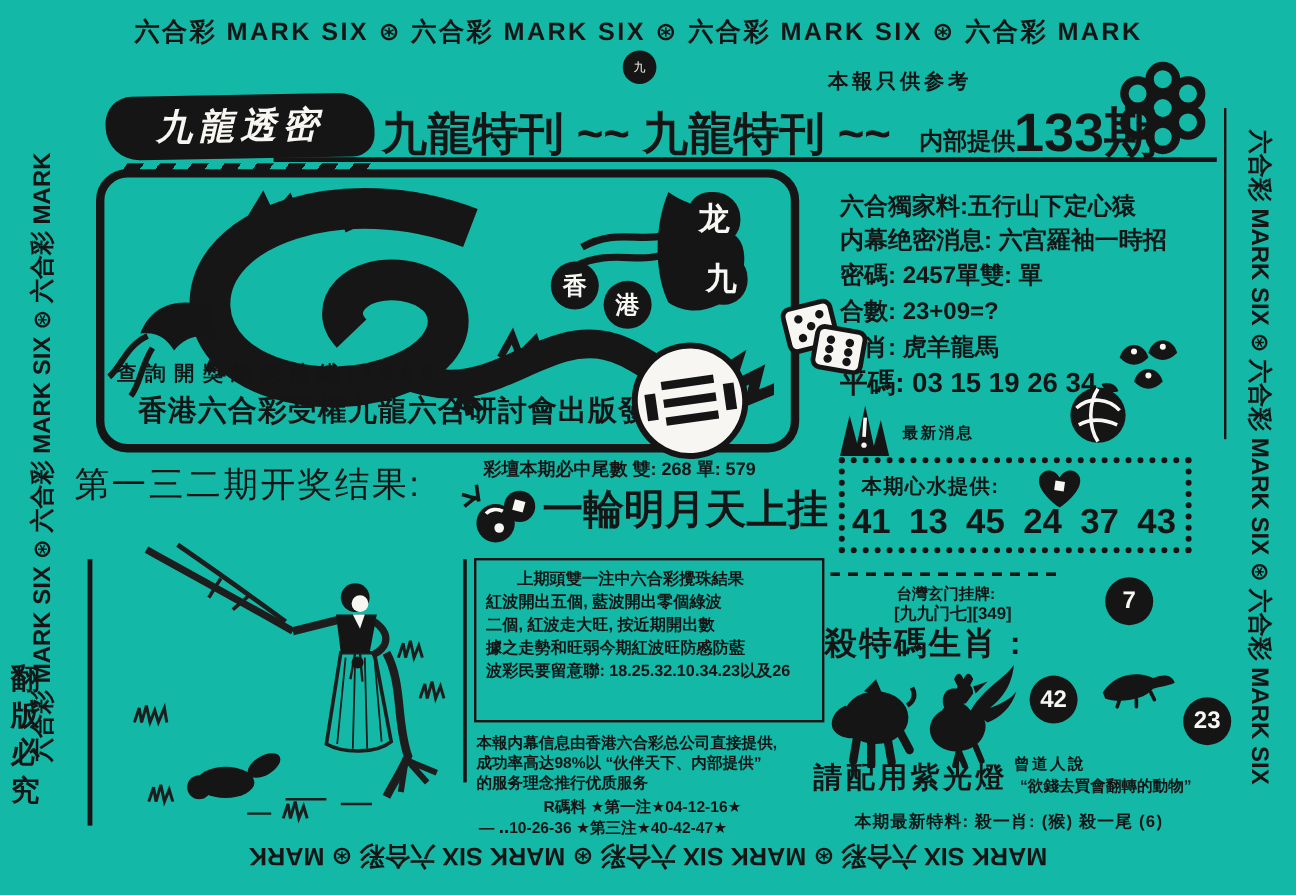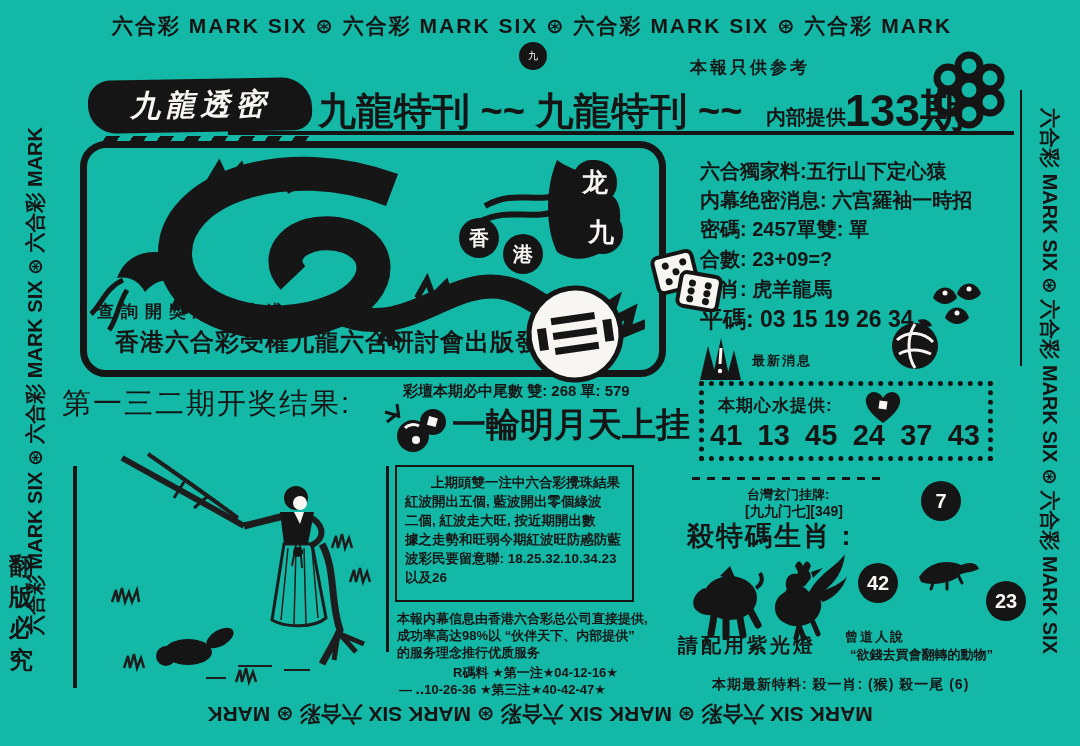--- a/index.html
+++ b/index.html
@@ -61,39 +61,39 @@
   
   .results-heading{left:62px;top:384px;font-size:29px;font-weight:normal;letter-spacing:2px;white-space:nowrap;}
   .tail-tip{left:403px;top:382px;font-size:15px;font-weight:bold;white-space:nowrap;}
   .dice-balls{left:381px;top:400px;}
   .slogan{left:452px;top:402px;font-size:34px;font-weight:bold;white-space:nowrap;}
   
   .left-rule{left:73px;top:466px;width:4px;height:222px;background:#151515;}
   .woman{left:88px;top:452px;}
   
   .mid-rule{left:386px;top:466px;width:3px;height:186px;background:#151515;}
-  .analysis-box{left:395px;top:465px;width:239px;height:137px;border:2px solid #151515;
+  .analysis-box{left:395px;top:465px;width:292px;height:137px;border:2px solid #151515;
                 padding:6px 8px;font-size:13.5px;font-weight:bold;line-height:19px;box-sizing:border-box;}
   .analysis-box .indent{text-indent:26px;}
   
   .promo{left:397px;top:610px;width:300px;font-size:13px;font-weight:bold;line-height:17px;}
   .promo .note0{margin-left:56px;margin-top:3px;}
   .promo .note1{margin-left:2px;}
   
   .taiwan-label{left:747px;top:486px;font-size:13px;font-weight:bold;}
   .taiwan-value{left:745px;top:503px;font-size:14px;font-weight:bold;}
   .badge{background:#151515;color:#f7f6f2;border-radius:50%;display:flex;align-items:center;justify-content:center;font-weight:bold;}
   .badge-7{left:921px;top:481px;width:40px;height:40px;font-size:20px;}
   .badge-42{left:858px;top:563px;width:40px;height:40px;font-size:20px;}
   .badge-23{left:986px;top:581px;width:40px;height:40px;font-size:20px;}
   .kill-heading{left:687px;top:518px;font-size:27px;font-weight:bold;letter-spacing:2px;}
   .boar{left:690px;top:560px;}
   .rooster{left:763px;top:550px;}
   .weasel{left:915px;top:553px;}
-  .uv-tip{left:678px;top:632px;font-size:20px;font-weight:bold;letter-spacing:3px;}
+  .uv-tip{left:678px;top:632px;font-size:24px;font-weight:bold;letter-spacing:3px;}
   .master-label{left:845px;top:628px;font-size:13px;font-weight:bold;letter-spacing:2px;}
   .master-quote{left:850px;top:646px;font-size:13px;font-weight:bold;white-space:nowrap;}
   .final-tip{left:712px;top:676px;font-size:14px;font-weight:bold;letter-spacing:1px;white-space:nowrap;}
 </style>
 </head>
 <body>
 
 <div class="page">
 
   <div class="abs border-top">六合彩 MARK SIX ⊛  六合彩 MARK SIX ⊛  六合彩 MARK SIX ⊛  六合彩 MARK</div>

